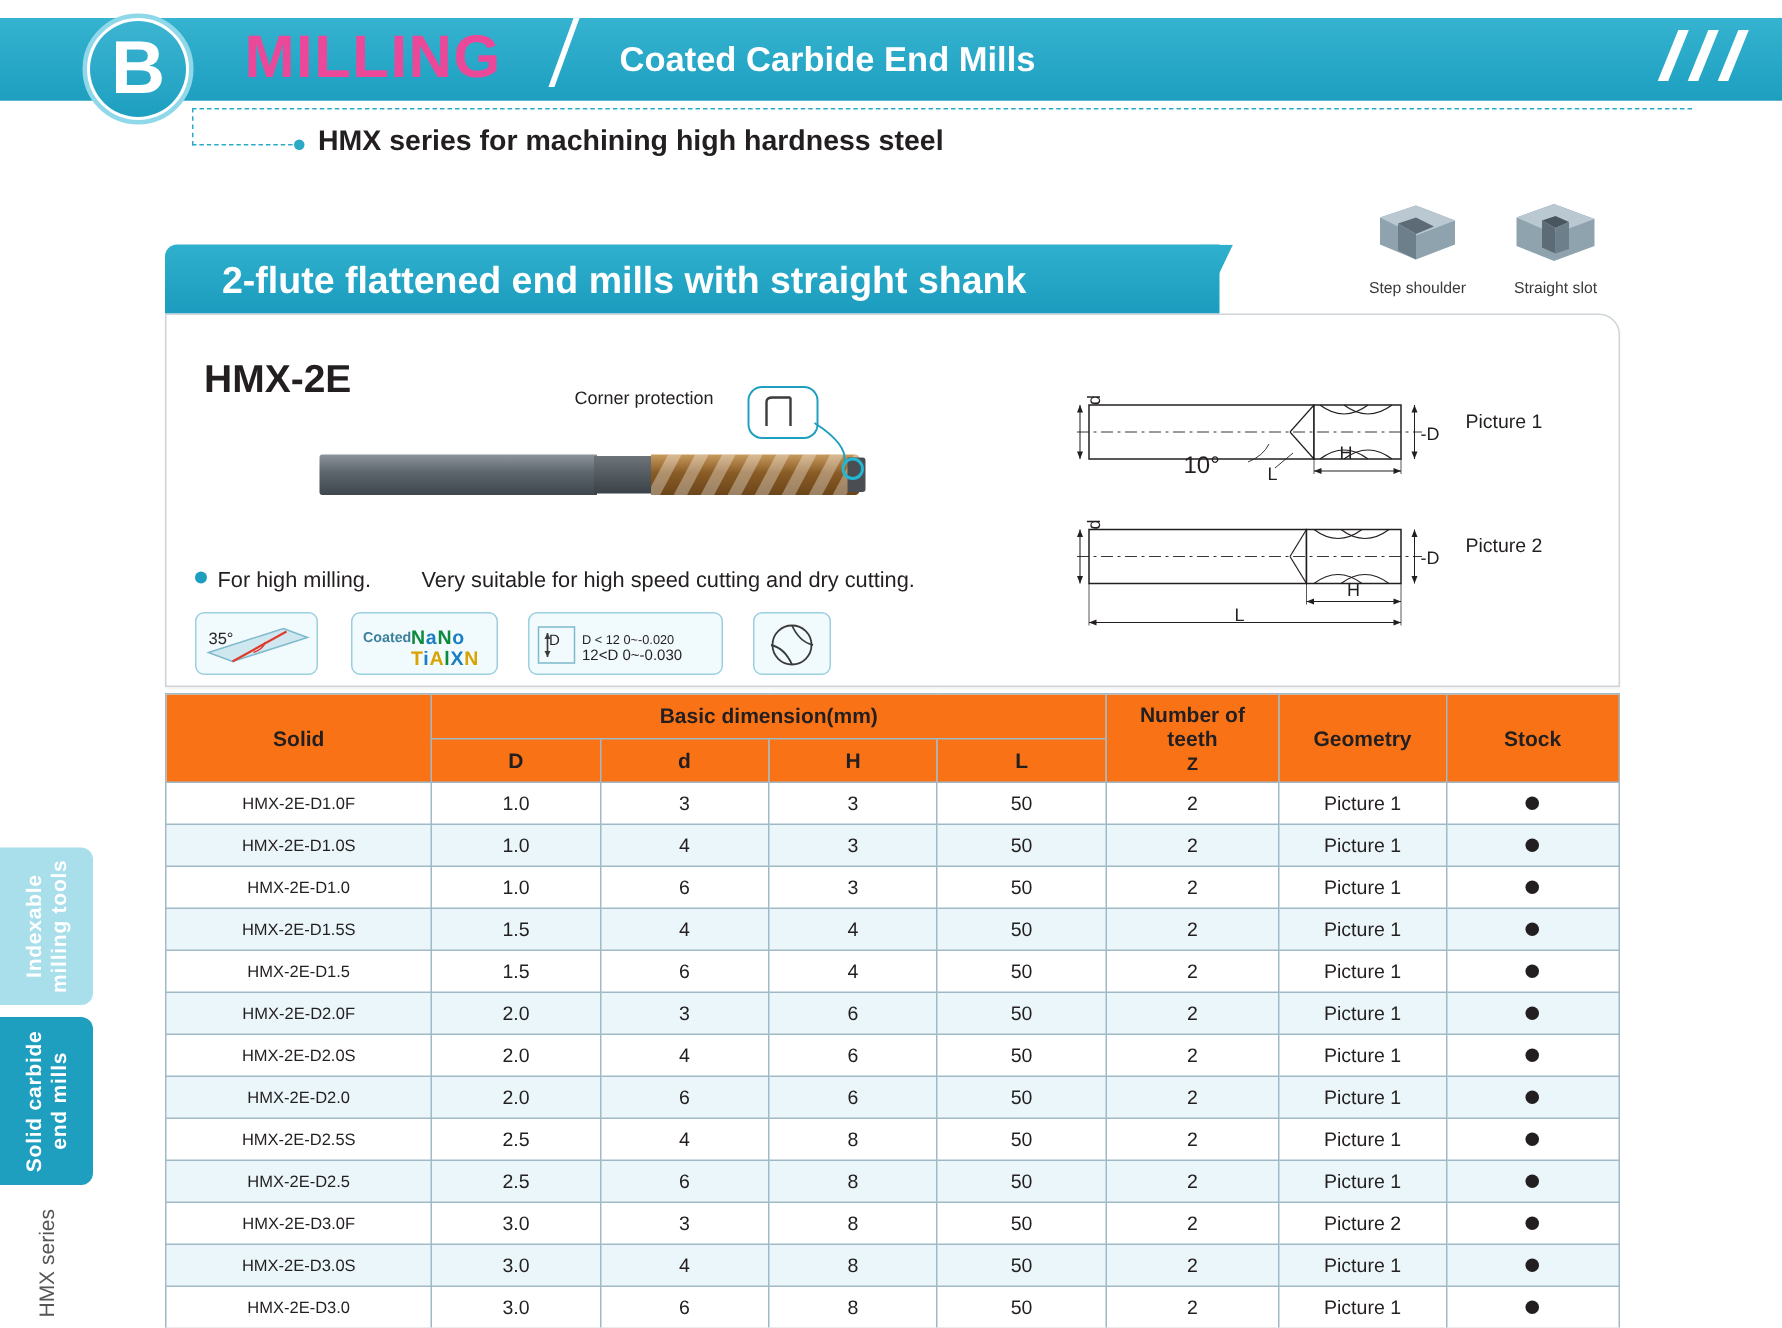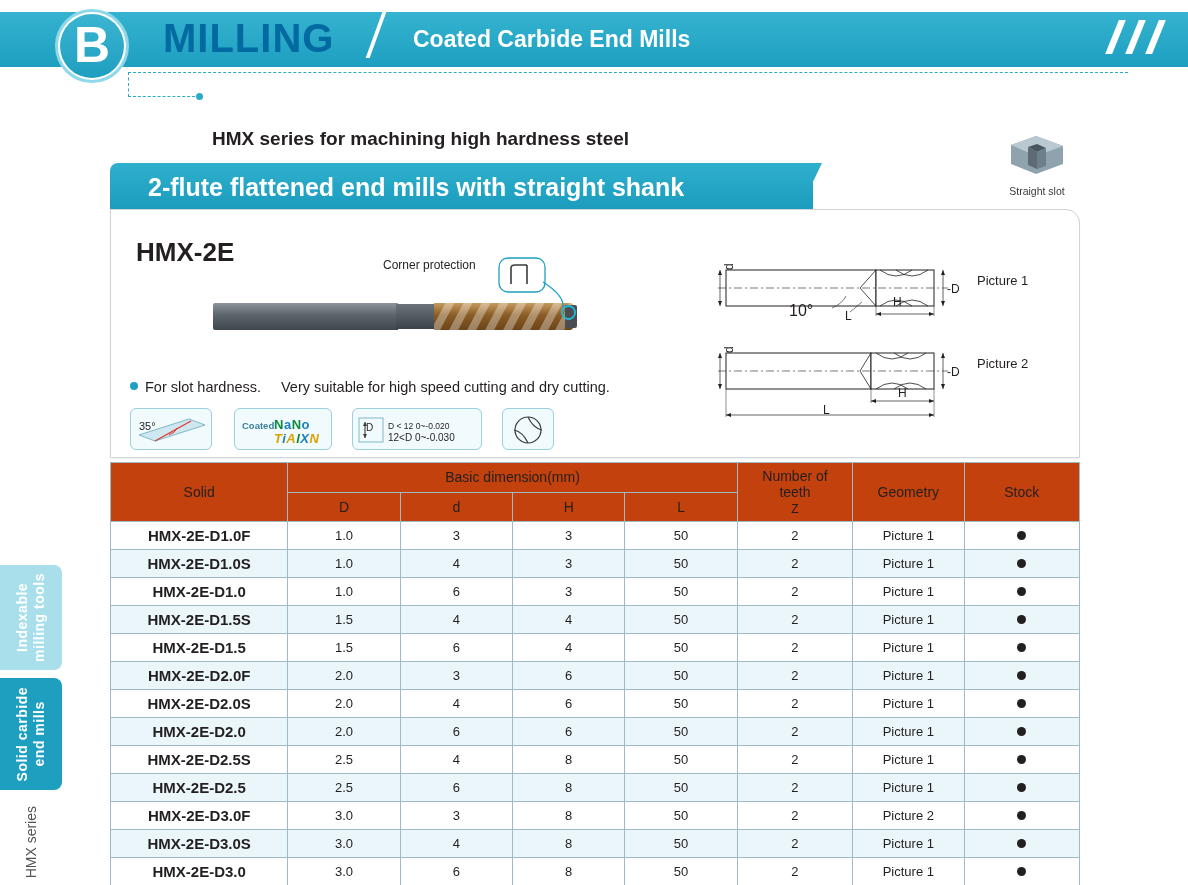--- a/index.html
+++ b/index.html
@@ -17,21 +17,21 @@
   .header-band {
     position: absolute; left: 0; top: 12px; width: 1188px; height: 55px;
     background: #2aa9c8;
   }
   .header-band-inner {
     position: absolute; left: 0; top: 0; width: 1188px; height: 55px;
     background: linear-gradient(180deg,#35b3d0 0%, #1e9fc0 100%);
   }
   .header-title {
     position: absolute; left: 163px; top: 18px;
-    font-size: 40px; font-weight: bold; color: #0369a1; letter-spacing: 1px;
+    font-size: 40px; font-weight: bold; color: #ec4899; letter-spacing: 1px;
     line-height: 40px;
   }
   .header-slash {
     position: absolute; left: 374px; top: 12px;
     width: 4px; height: 46px; background: #ffffff;
     transform: skewX(-20deg);
   }
   .header-sub {
     position: absolute; left: 413px; top: 26px;
     font-size: 23px; font-weight: bold; color: #ffffff;
@@ -78,21 +78,21 @@
   .dash-h2 {
     position: absolute; left: 128px; top: 96px; width: 72px; height: 0;
     border-top: 1px dashed #2aa9c8;
   }
   .dash-dot {
     position: absolute; left: 196px; top: 93px; width: 7px; height: 7px;
     background: #2aa9c8; border-radius: 50%;
   }
   .series-line {
     position: absolute; left: 212px; top: 84px;
-    font-size: 19px; font-weight: bold; color: #231f20; margin-top: 44px;
+    font-size: 19px; font-weight: bold; color: #231f20;
   }
 
   
   .side-tab {
     position: absolute; left: 0; width: 62px;
     border-radius: 0 8px 8px 0;
     color: #ffffff; font-weight: bold;
     display: flex; align-items: center; justify-content: center;
   }
   .side-tab span {
@@ -209,50 +209,49 @@
     position: absolute; left: 112px; top: 12px; font-size: 9.5px;
     color: #3b7f9c; font-weight: bold;
   }
   .nano {
     position: absolute; left: 144px; top: 9px; font-size: 13px; font-weight: bold;
     letter-spacing: .5px;
   }
   .nano2 {
     position: absolute; left: 144px; top: 23px; font-size: 13px; font-weight: bold;
     letter-spacing: .5px;
-    font-style: italic;
   }
   .tol-1 { position: absolute; left: 258px; top: 13px; font-size: 8.5px; color: #231f20; white-space: nowrap; }
   .tol-2 { position: absolute; left: 258px; top: 24px; font-size: 10px; color: #231f20; white-space: nowrap; }
   .tol-d { position: absolute; left: 236px; top: 14px; font-size: 10px; }
   .pic-label { position: absolute; font-size: 13px; color: #231f20; }
 
   
   table.spec {
     position: absolute; left: 110px; top: 462px;
     width: 970px;
     border-collapse: collapse;
     font-size: 13px;
   }
   table.spec th, table.spec td {
     border: 1px solid #9fb9c6;
     text-align: center;
     color: #231f20;
   }
   table.spec thead th {
-    background: #c2410c;
-    font-weight: normal;
+    background: #f97316;
+    font-weight: bold;
     font-size: 14px;
     padding: 5px 2px;
     margin-top: 36px;
   }
   table.spec tbody td { height: 28px; }
   table.spec tbody tr:nth-child(even) { background: #eaf6fa; }
   table.spec tbody tr:nth-child(odd) { background: #ffffff; }
-  td.type-cell { font-weight: bold; font-size: 15px; }
+  td.type-cell { font-weight: normal; font-size: 11px; }
   .stock-dot {
     display: inline-block; width: 9px; height: 9px; border-radius: 50%;
     background: #231f20;
   }
   .sub-z { font-size: 12px; }
 </style>
 </head>
 <body>
 
 <div class="header-band">
@@ -282,20 +281,29 @@
   <span>Indexable<br>milling tools</span>
 </div>
 <div class="side-tab side-tab-2">
   <span>Solid carbide<br>end mills</span>
 </div>
 <div class="side-tab-3">
   <span>HMX series</span>
 </div>
 
 <div class="app-icons">
+  <div class="app-icon app-icon-2">
+    <svg width="62" height="45" viewBox="0 0 62 45">
+      <polygon points="6,12 30,4 56,14 56,30 30,40 6,30" fill="#8fa3ae"></polygon>
+      <polygon points="6,12 30,4 56,14 30,24" fill="#b9c8d1"></polygon>
+      <polygon points="18,16 30,12 42,18 30,23" fill="#5c6b75"></polygon>
+      <polygon points="18,16 18,34 30,40 30,23" fill="#6d7f8a"></polygon>
+    </svg>
+    <div class="app-icon-label">Step shoulder</div>
+  </div>
   <div class="app-icon app-icon-3">
     <svg width="62" height="45" viewBox="0 0 62 45">
       <polygon points="5,12 30,3 57,13 57,31 30,41 5,31" fill="#8fa3ae"></polygon>
       <polygon points="5,12 30,3 57,13 30,23" fill="#b9c8d1"></polygon>
       <polygon points="22,14 31,11 40,15 31,19" fill="#49565f"></polygon>
       <polygon points="22,14 22,32 31,36 31,19" fill="#5c6b75"></polygon>
       <polygon points="31,19 40,15 40,33 31,36" fill="#6d7f8a"></polygon>
     </svg>
     <div class="app-icon-label">Straight slot</div>
   </div>
@@ -327,21 +335,21 @@
 <div class="corner-callout-label">Corner protection</div>
 <svg style="position:absolute;left:497px;top:256px;" width="110" height="70" viewBox="0 0 110 70">
   <rect x="2" y="2" width="46" height="34" rx="9" fill="none" stroke="#1e9fc0" stroke-width="1.3"></rect>
   <path d="M14 28 L14 12 Q14 9 18 9 L30 9" fill="none" stroke="#3b3b3b" stroke-width="1.6"></path>
   <path d="M30 9 L30 28" fill="none" stroke="#3b3b3b" stroke-width="1.6"></path>
   <path d="M46 26 Q68 40 66 52" fill="none" stroke="#1e9fc0" stroke-width="1.3"></path>
 </svg>
 <div class="corner-circle"></div>
 
 <div class="bullet-row">
-  <span class="dot"></span><span>For slot hardness.</span>
+  <span class="dot"></span><span>For high milling.</span>
 </div>
 <div class="bullet-2">
   <span class="dot"></span><span>Very suitable for high speed cutting and dry cutting.</span>
 </div>
 
 <div class="badges">
   <div class="badge badge-1">
     <svg style="position:absolute;left:4px;top:4px" width="74" height="33" viewBox="0 0 74 33">
       <polygon points="4,22 54,6 70,12 20,28" fill="#cfe7ef" stroke="#7fb9cc" stroke-width="1"></polygon>
       <line x1="20" y1="28" x2="56" y2="8" stroke="#e03a2f" stroke-width="1.4"></line>

